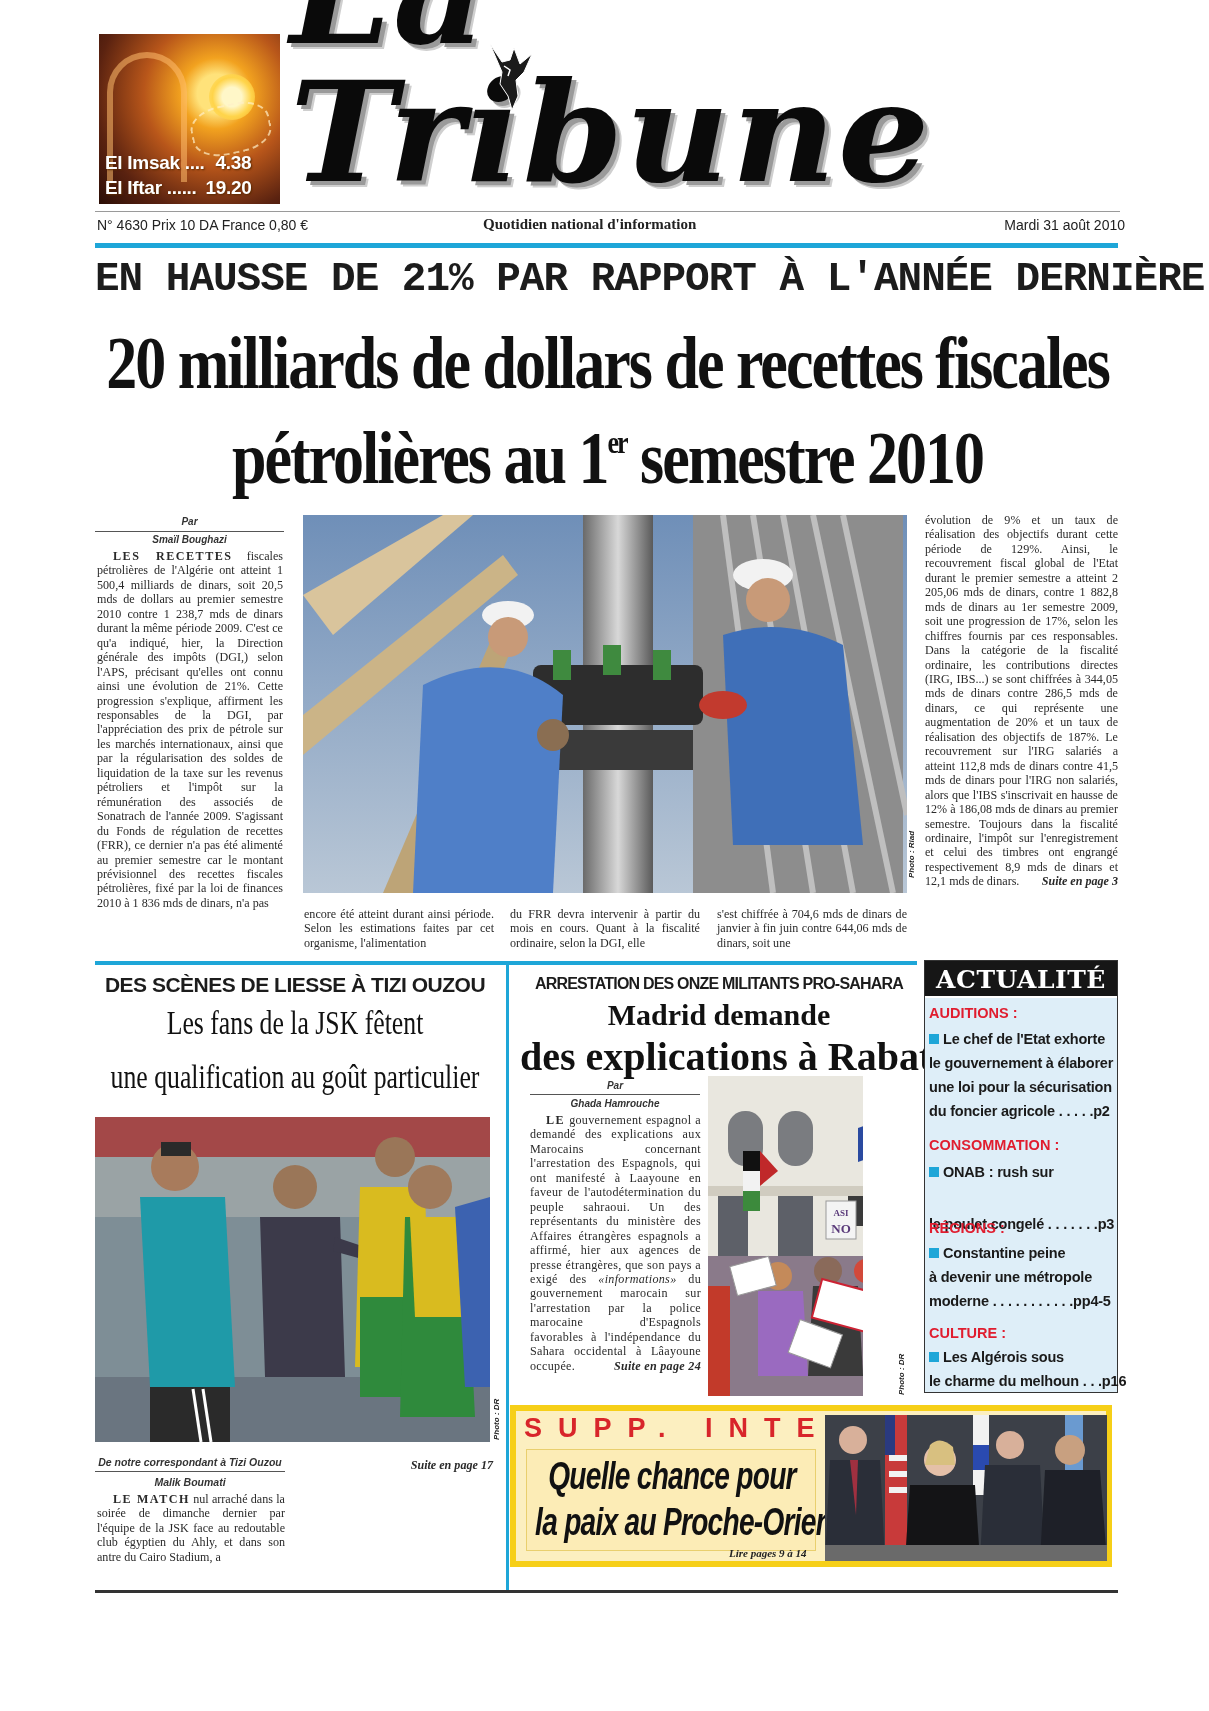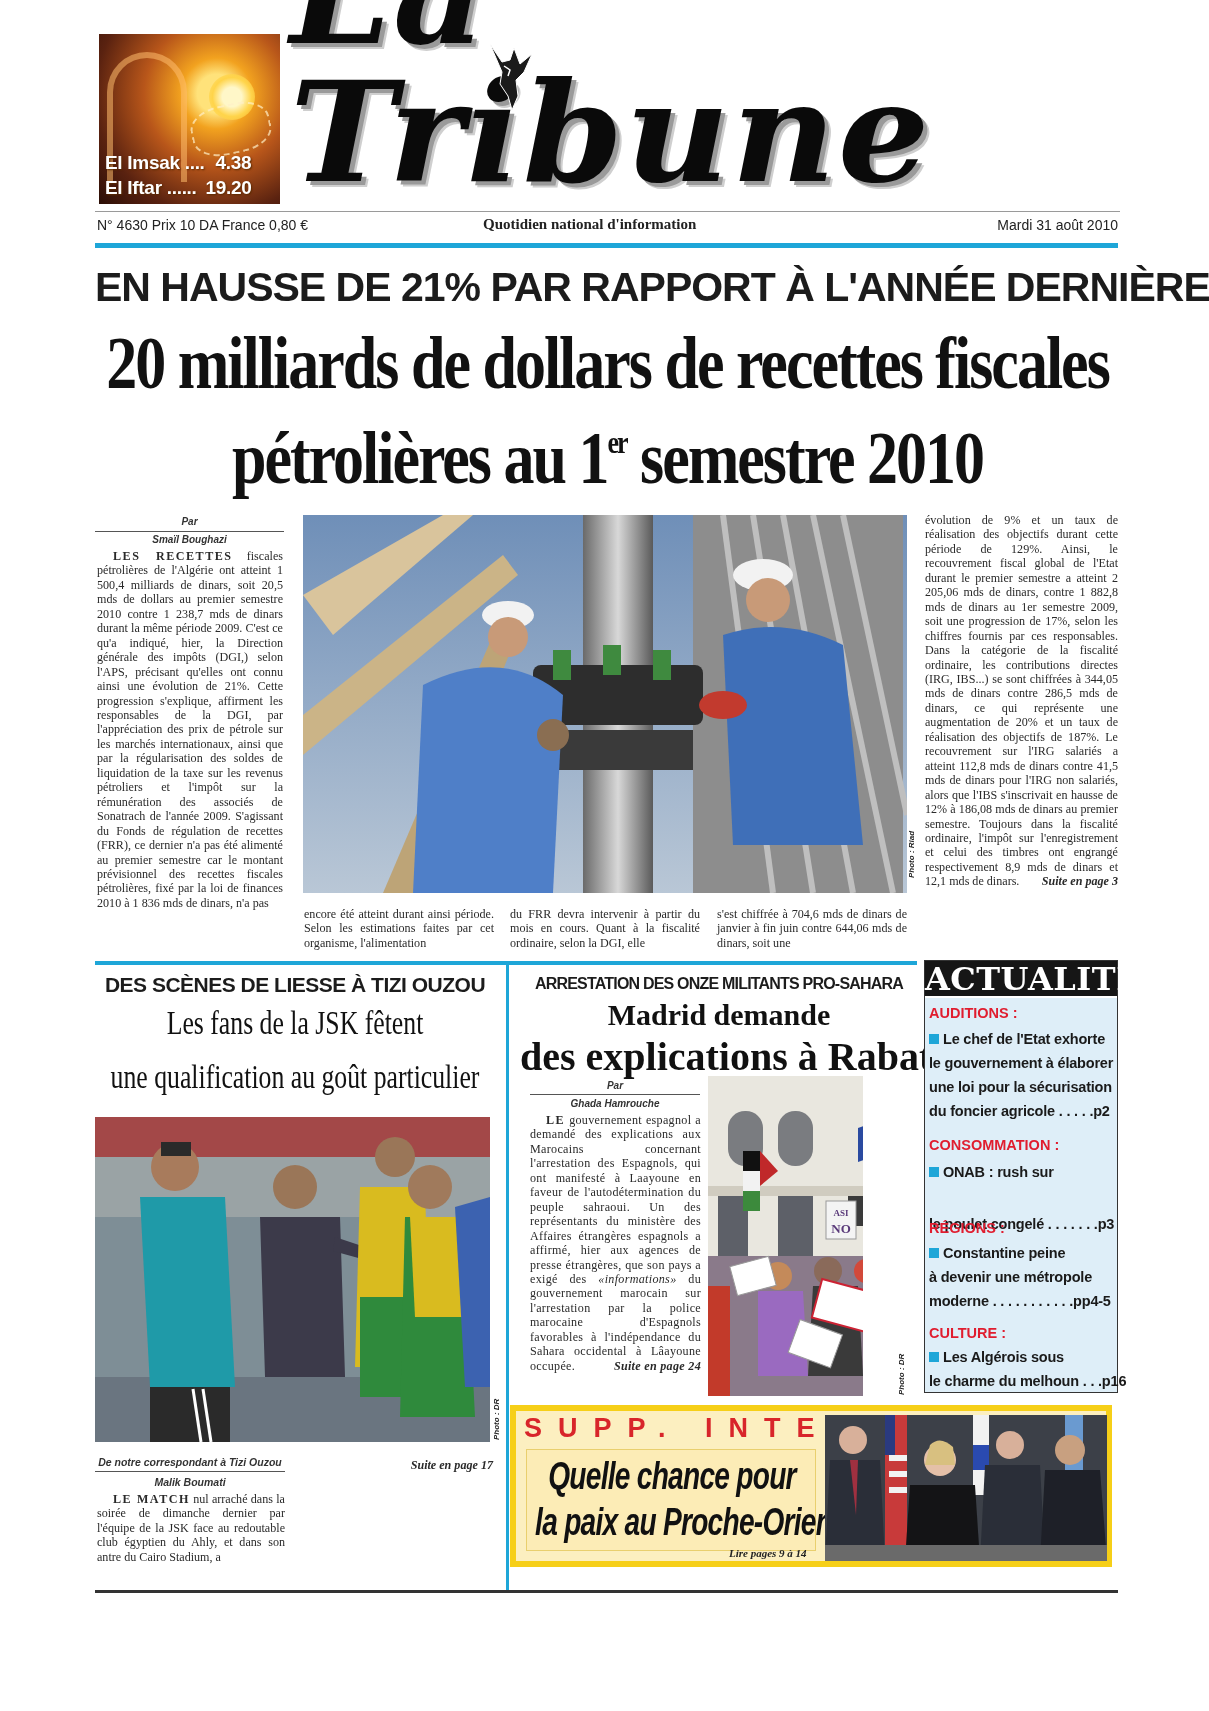--- a/index.html
+++ b/index.html
@@ -39,21 +39,21 @@
 
   
   .photo { overflow: hidden; }
 
   
   .sec-kicker { font-family: "Liberation Sans", sans-serif; font-weight: bold; color: #1c1c1c; text-align: center; white-space: nowrap; letter-spacing: -0.5px; }
   .sec-head { font-family: "Liberation Serif", serif; color: #111; text-align: center; white-space: nowrap; line-height: 1.15; }
 
   
   .actu-box { left: 924px; top: 960px; width: 194px; height: 433px; background: #deeef8; border: 1px solid #333; }
-  .actu-title { left: 0; top: 0; width: 192px; height: 37px; background: #161616; color: #fff; font-family: "DejaVu Serif", serif; font-weight: bold; font-size: 32px; text-align: center; line-height: 37px; letter-spacing: 0.5px; border-bottom: 2px solid #fff; }
+  .actu-title { left: 0; top: 0; width: 192px; height: 37px; background: #161616; color: #fff; font-family: "DejaVu Serif", serif; font-weight: bold; font-size: 25px; text-align: center; line-height: 37px; letter-spacing: 0.5px; border-bottom: 2px solid #fff; }
   .actu-cat { font-family: "Liberation Sans", sans-serif; font-weight: bold; color: #e01d2f; font-size: 14.5px; left: 4px; white-space: nowrap; }
   .actu-line { font-family: "Liberation Sans", sans-serif; font-weight: bold; color: #1a1a1a; font-size: 14.5px; left: 4px; white-space: nowrap; letter-spacing: -0.2px; }
   .actu-bullet { display: inline-block; width: 10px; height: 10px; background: #1ea6d8; margin-right: 4px; vertical-align: 0px; }
 
   
   .supp-box { left: 510px; top: 1405px; width: 602px; height: 162px; background: #fcefc0; border: 6px solid #f6cf18; }
   .supp-label { font-family: "Liberation Sans", sans-serif; font-weight: bold; color: #d8252a; font-size: 27px; letter-spacing: 16px; white-space: nowrap; }
   .supp-inner { background: #fcecb6; border: 1px solid #e9cf6e; padding-left: 16px; }
   .supp-head { font-family: "Liberation Sans", sans-serif; font-weight: bold; font-style: italic; color: #111; font-size: 38px; text-align: center; line-height: 44px; transform: scaleX(0.74); transform-origin: center; white-space: nowrap; letter-spacing: -1px; }
   .supp-lire { font-family: "Liberation Serif", serif; font-style: italic; font-weight: bold; font-size: 11px; color: #222; white-space: nowrap; }
@@ -81,24 +81,24 @@
   <span class="logo-text">La Tribune</span>
 </div>
 <svg class="abs eagle" viewBox="0 0 64 74">
   <path d="M10 4 L22 22 L30 20 L34 8 L40 24 L52 14 L44 32 L36 40 L38 56 L32 70 L28 56 L20 44 L22 32 Z" fill="#1a1a1a" stroke="#fff" stroke-width="1"></path>
   <path d="M24 26 L30 30 L28 36" stroke="#fff" stroke-width="1.5" fill="none"></path>
 </svg>
 
 <div class="abs mast-rule"></div>
 <div class="abs mast-info" style="left:97px;">N° 4630 Prix 10 DA France 0,80 €</div>
 <div class="abs mast-info tagline" style="left:483px; top:216px;">Quotidien national d'information</div>
-<div class="abs mast-info" style="right:91px;">Mardi 31 août 2010</div>
+<div class="abs mast-info" style="right:84px;">Mardi 31 août 2010</div>
 <div class="abs blue-rule" style="left:95px; top:243px; width:1023px; height:5px;"></div>
 
-<div class="abs kicker" style="left:95px; top:262px; width:1025px; font-size:41px; line-height:50px;">EN HAUSSE DE 21% PAR RAPPORT À L'ANNÉE DERNIÈRE</div>
+<div class="abs kicker" style="left:95px; top:254px; width:1025px; font-size:41px; line-height:50px;font-family:Liberation Mono, monospace;">EN HAUSSE DE 21% PAR RAPPORT À L'ANNÉE DERNIÈRE</div>
 <div class="abs main-head" style="left:95px; top:330px; width:1025px; font-size:62px; line-height:66px;">20 milliards de dollars de recettes fiscales</div>
 <div class="abs main-head" style="left:95px; top:412px; width:1025px; font-size:62px; line-height:66px;">
   <span>pétrolières au 1</span><sup>er</sup><span> semestre 2010</span>
 </div>
 
 <div class="abs byline-par" style="left:95px; top:516px; width:189px;">Par</div>
 <div class="abs byline-rule" style="left:95px; top:531px; width:189px;"></div>
 <div class="abs byline-name" style="left:95px; top:534px; width:189px;">Smaïl Boughazi</div>
 
 <div class="abs col" style="left:97px; top:549px; width:186px; height:400px; overflow:hidden;">

